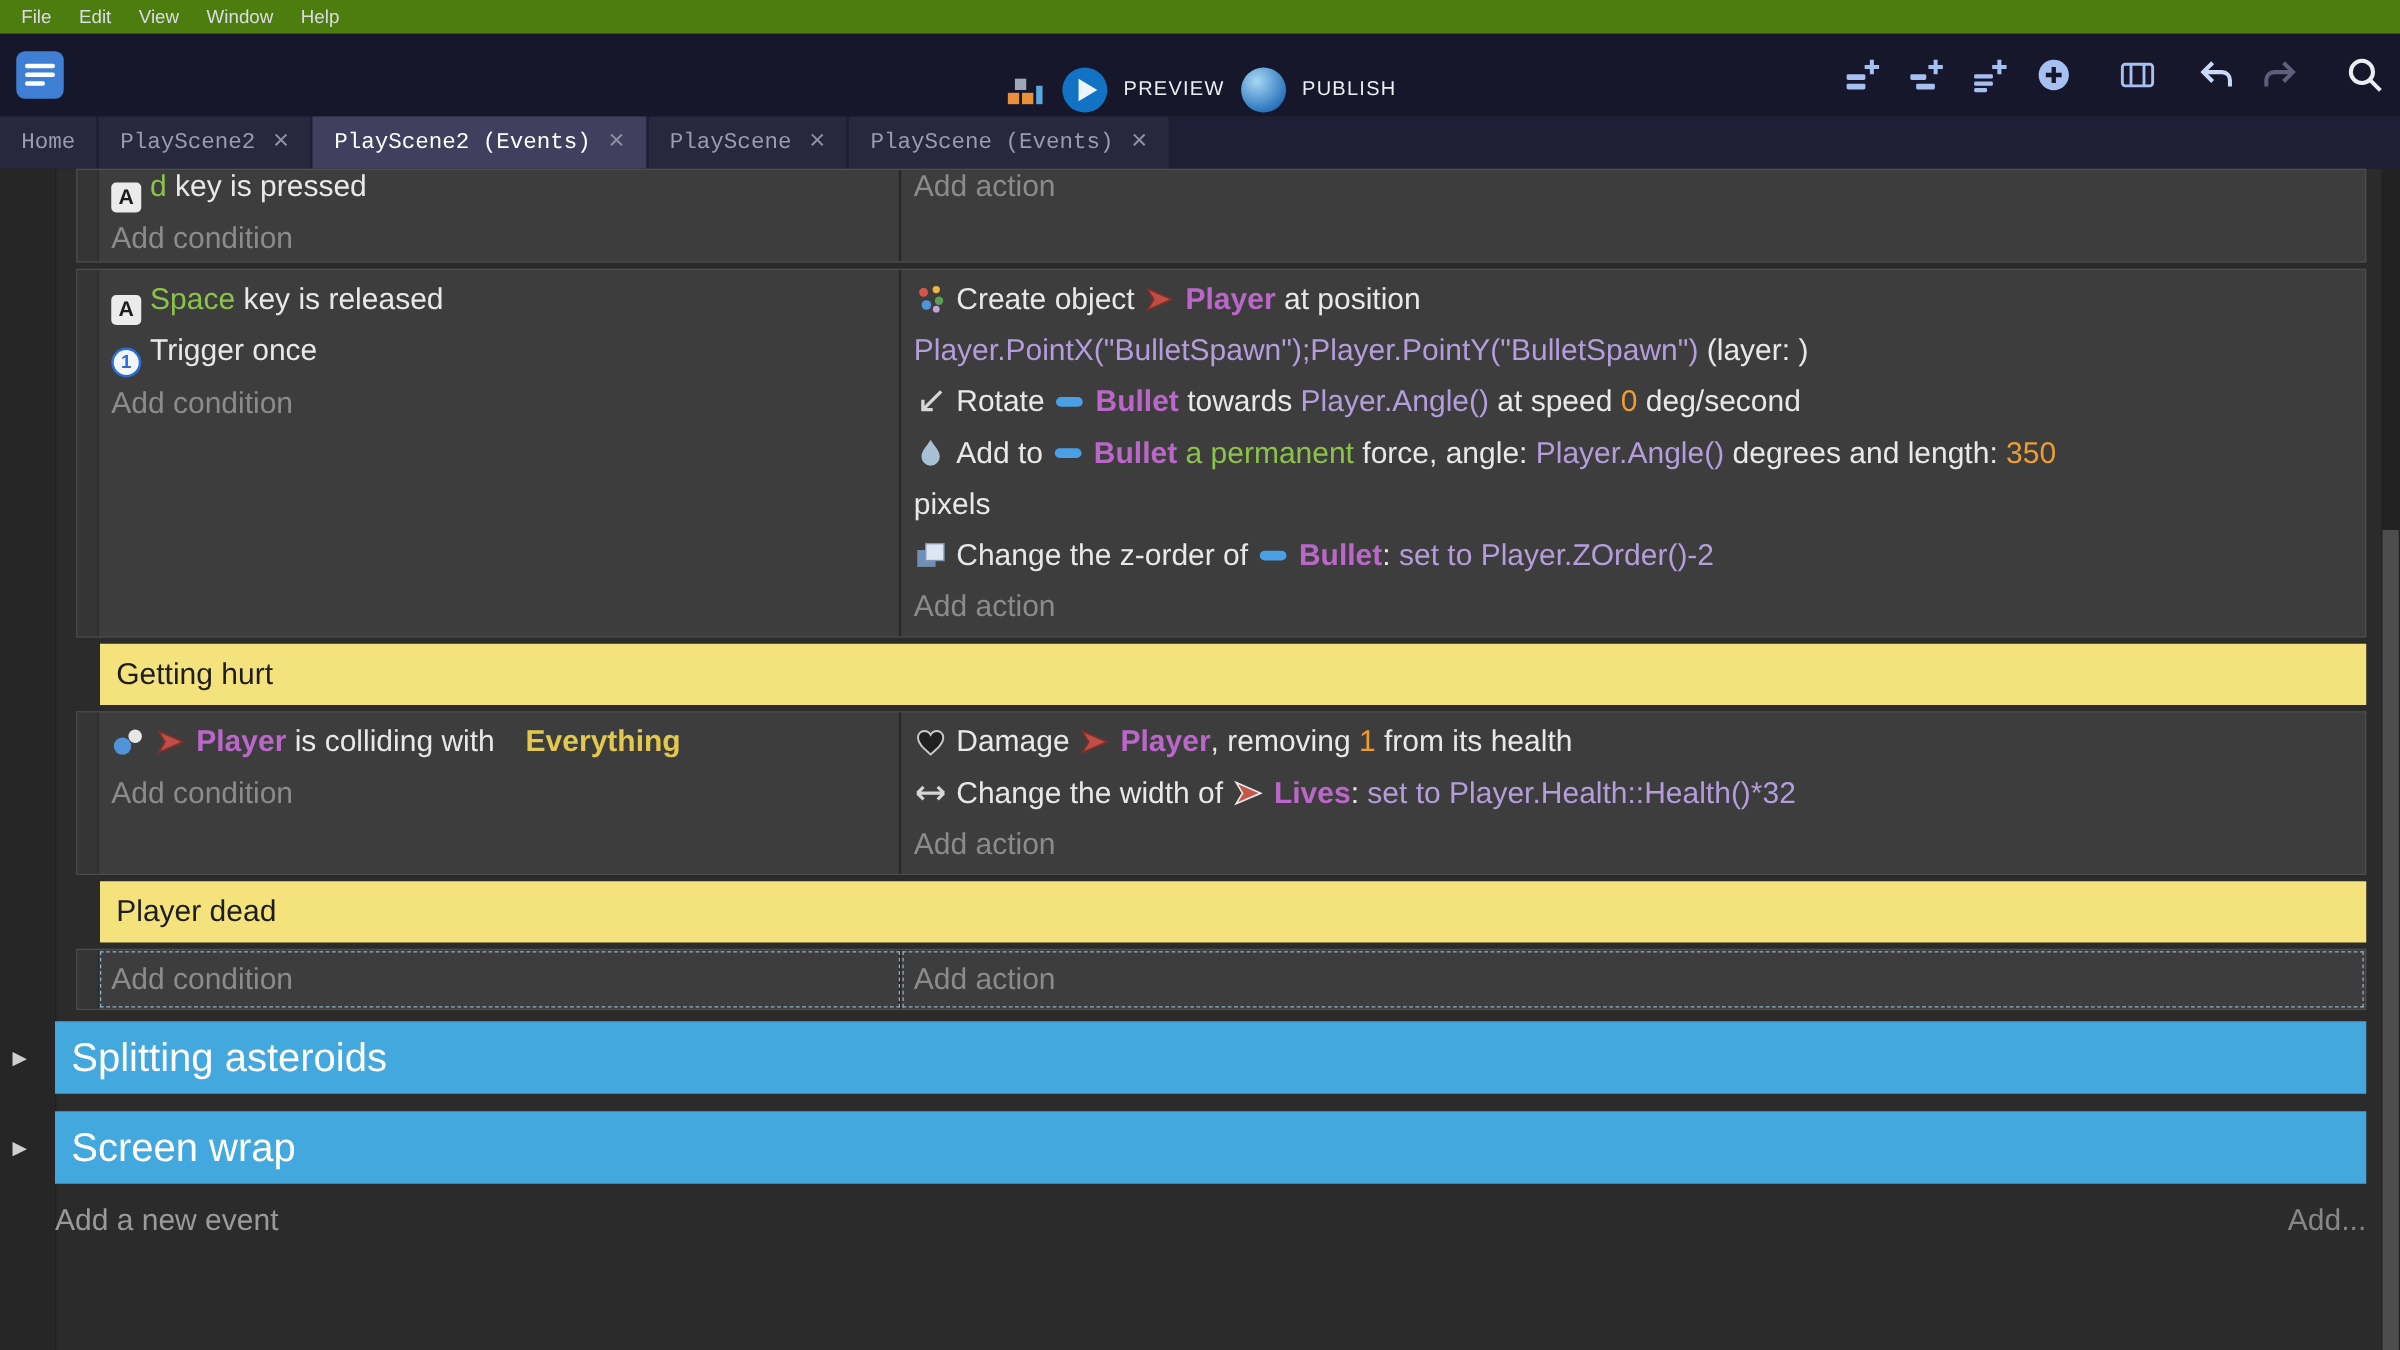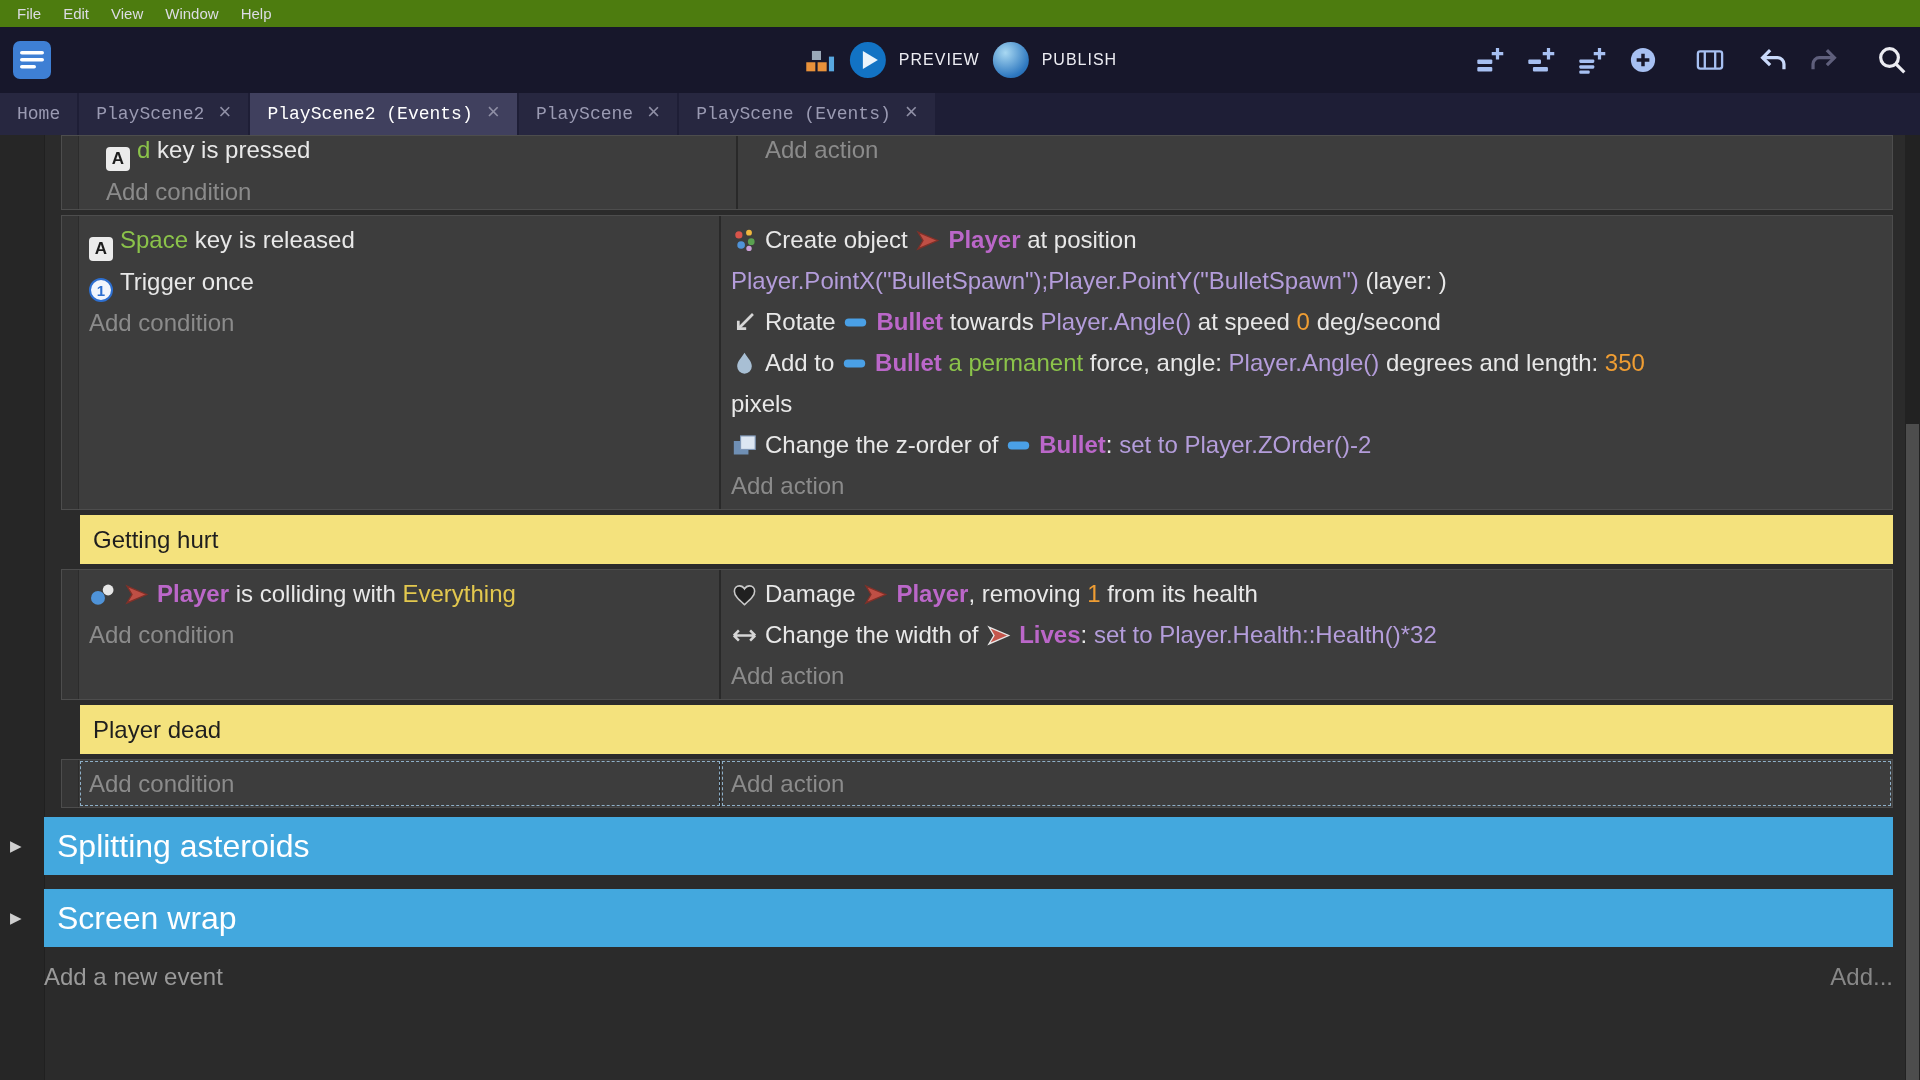--- a/index.html
+++ b/index.html
@@ -8,21 +8,21 @@
        font-family:"Liberation Sans","DejaVu Sans",sans-serif;}
 
   
   .menubar{height:27px;background:#4d7c0f;display:flex;align-items:center;padding-left:6px;}
   .menu-item{color:#dcdce4;font-size:15px;padding:0 11px;cursor:default;}
 
   
   .toolbar{height:66px;background:#17172b;position:relative;}
   .tb-left{position:absolute;left:12px;top:13px;width:40px;height:40px;}
   .tb-left svg{width:100%;height:100%;display:block;}
-  .tb-center{position:absolute;left:50%;top:0;height:66px;transform:translateX(-50%);
+  .tb-center{position:absolute;left:50%;top:12px;height:66px;transform:translateX(-50%);
              display:flex;align-items:center;gap:13px;}
   .build-ic{width:34px;height:34px;display:inline-block;}
   .build-ic svg{width:100%;height:100%;display:block;}
   .circle-btn{width:36px;height:36px;border-radius:50%;display:inline-flex;align-items:center;justify-content:center;flex:none;}
   .preview-circle{background:#1273c4;}
   .play-tri{width:0;height:0;border-left:15px solid #eaf4fc;border-top:9px solid transparent;border-bottom:9px solid transparent;margin-left:4px;}
   .publish-sphere{background:radial-gradient(circle at 35% 30%, #a8d8f2, #2e78c0 70%, #1d5a9a);}
   .tb-label{color:#ededf3;font-size:16px;letter-spacing:1px;}
   .tb-right{position:absolute;right:12px;top:0;height:66px;display:flex;align-items:center;gap:21px;}
   .tbbtn{width:30px;height:30px;display:inline-block;}
@@ -47,41 +47,41 @@
   .grip{width:16px;flex:none;background:#353535;border-right:1px solid #2c2c2c;}
   .cond{width:640px;flex:none;padding:3px 0;border-right:2px solid #292929;}
   .act{flex:1;min-width:0;padding:3px 0;}
   .evt-line,.add-link{padding:0 10px;font-size:24px;line-height:41px;color:#e8e8e8;}
   .add-link{color:#8b8b8b;}
   .seg{white-space:pre-wrap;}
   .seg-kw{color:var(--keyword,#8bc34a);}
   .seg-num{color:var(--number,#ef9d33);}
   .seg-expr{color:var(--expression,#b49ddb);}
   .seg-obj{color:var(--object,#bb67c9);font-weight:700;}
-  .seg-grp{color:var(--group_name,#e3c84e);font-weight:400;}
+  .seg-grp{color:var(--group_name,#e3c84e);font-weight:700;margin-left:18px;}
 
   .ic{display:inline-flex;width:27px;height:27px;margin-right:7px;vertical-align:-6px;
       align-items:center;justify-content:center;}
   .ic svg{width:100%;height:100%;}
   .ic-key{width:24px;height:24px;background:#ebebeb;color:#1c1c1c;border-radius:4px;font-size:17px;font-weight:700;}
   .ic-once{width:24px;height:24px;background:#f2f6fc;color:#2d6fd0;border:2px solid #2d6fd0;border-radius:50%;
            font-size:15px;font-weight:700;box-sizing:border-box;}
 
   .comment-row{margin:5px 0 5px 80px;height:49px;background:var(--comment_bg,#f4e27d);
                display:flex;align-items:center;padding-left:13px;}
   .comment-text{font-size:24px;color:#1e1e1e;}
 
   .group-row{position:relative;margin-top:9px;margin-bottom:4px;}
   .group-row + .group-row{margin-top:14px;}
   .group-arrow{position:absolute;left:10px;top:50%;transform:translateY(-50%);font-size:15px;color:#cfcfcf;
                font-family:"DejaVu Sans",sans-serif;}
   .group-bar{margin-left:44px;height:58px;background:var(--group_bg,#43a8de);color:#fff;
              display:flex;align-items:center;padding-left:13px;font-size:32px;}
 
-  .event-row.partial{max-height:73px;overflow:hidden;gap:17px;}
+  .event-row.partial{max-height:73px;overflow:hidden;}
   .partial .cond,.partial .act{margin-top:-10px;}
   .event-row.selected .cond,.event-row.selected .act{outline:1px dashed var(--selection,#8fb0c8);outline-offset:-2px;}
 
   .footer-row{display:flex;justify-content:space-between;margin:16px 0 0 44px;font-size:24px;}
   .add-new{color:#9a9a9a;}
   .add-more{color:#878787;}
 
   .scroll-track{position:absolute;right:0;top:0;bottom:0;width:15px;background:#222222;}
   .scroll-thumb{position:absolute;left:1px;top:289px;width:13px;height:656px;background:#4d4d4d;}
 </style>

